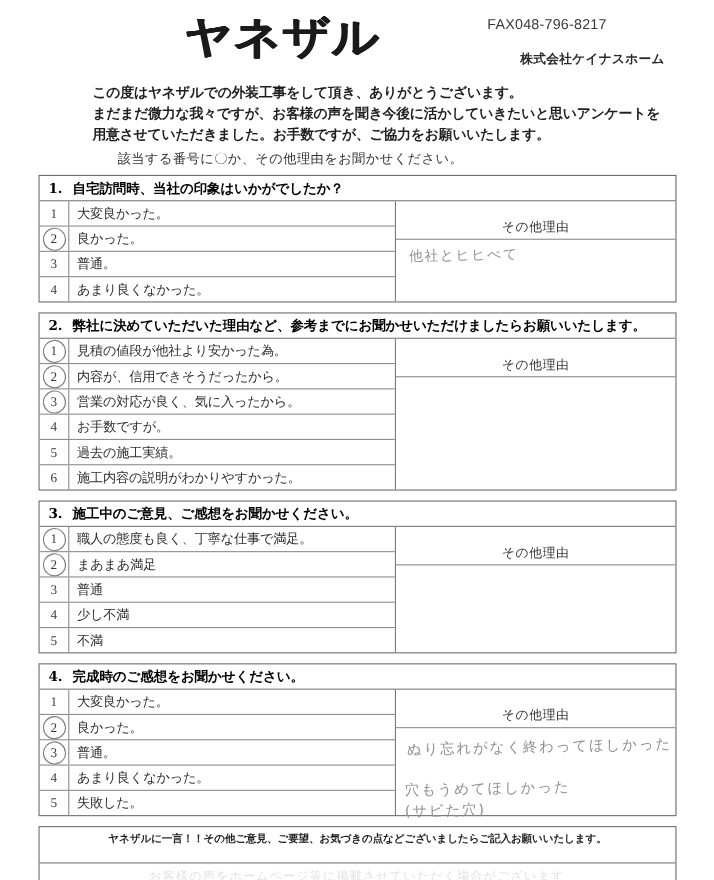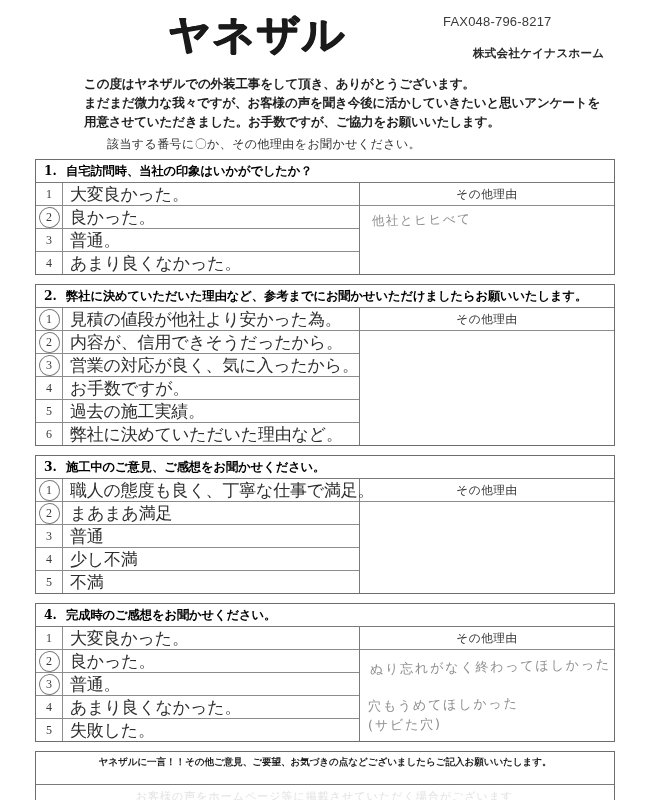--- a/index.html
+++ b/index.html
@@ -150,41 +150,42 @@
     height: 19px;
     border: 1.3px solid #7d7d7d;
     border-radius: 52% 48% 50% 50% / 50% 52% 48% 50%;
     transform: rotate(-6deg);
     pointer-events: none;
   }
   .opt-label {
     flex: 1 1 auto;
     padding-left: 7px;
     font-family: "DejaVu Serif", serif;
-    font-size: 17px;
+    font-size: 12px;
     color: #2e2e2e;
     line-height: 22px;
     letter-spacing: -0.2px;
     white-space: nowrap;
   }
 
   .reason-col {
     flex: 1 1 auto;
     display: flex;
     flex-direction: column;
   }
   .reason-head {
     height: 22px;
     line-height: 22px;
     text-align: center;
     border-bottom: 1px solid #8d8d8d;
     font-family: "DejaVu Serif", serif;
     font-size: 11.6px;
     color: #333;
     letter-spacing: 0.6px;
+    margin-top: 12px;
   }
   .reason-body {
     flex: 1 1 auto;
     position: relative;
   }
 
   
   .hand {
     position: absolute;
     font-family: "DejaVu Sans", sans-serif;
@@ -305,21 +306,21 @@
         <div class="opt-row">
           <div class="opt-num">4</div>
           <div class="opt-label">お手数ですが。</div>
         </div>
         <div class="opt-row">
           <div class="opt-num">5</div>
           <div class="opt-label">過去の施工実績。</div>
         </div>
         <div class="opt-row">
           <div class="opt-num">6</div>
-          <div class="opt-label">弊社に決めていただいた理由など。</div>
+          <div class="opt-label">施工内容の説明がわかりやすかった。</div>
         </div>
       </div>
       <div class="reason-col">
         <div class="reason-head">その他理由</div>
         <div class="reason-body"></div>
       </div>
     </div>
   </div>
 
   <div class="qblock">

